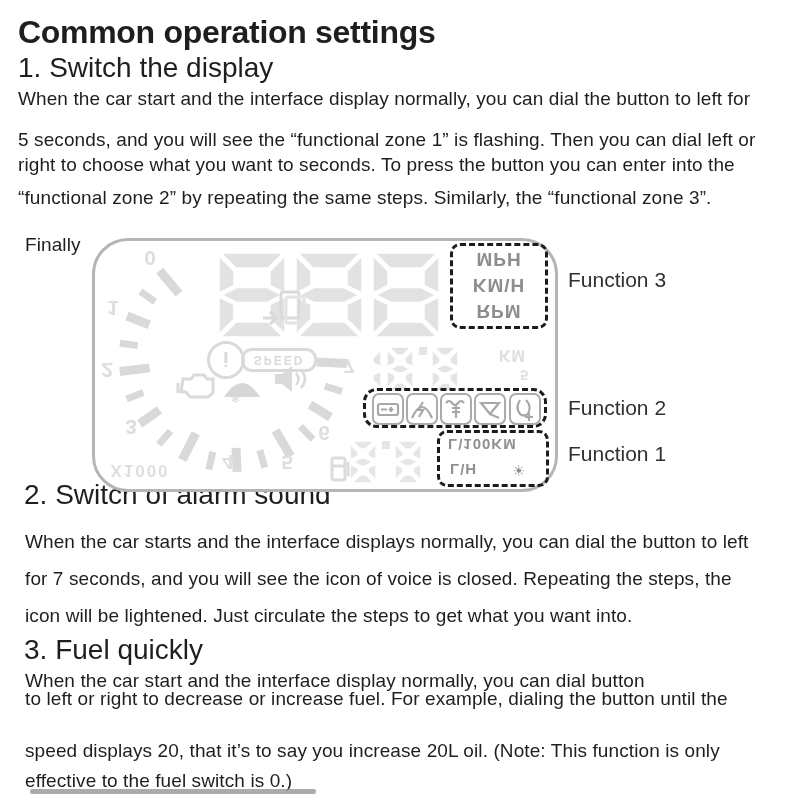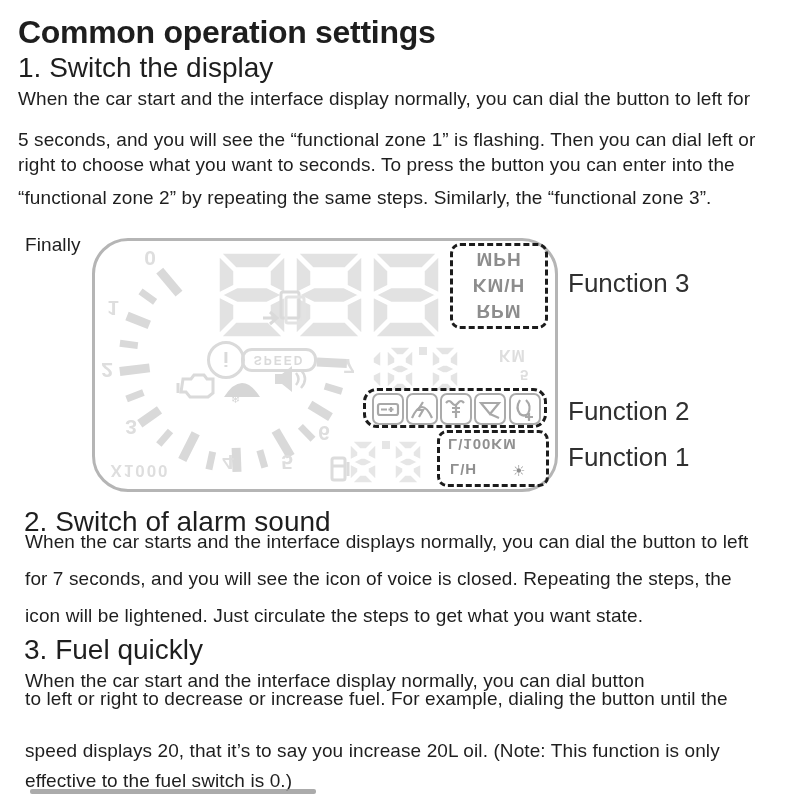--- a/index.html
+++ b/index.html
@@ -17,43 +17,43 @@
   #hud-panel{
     left:92px;top:238px;width:460px;height:248px;
     border:3px solid #b5b5b5;border-radius:36px;background:#fff;
   }
   .zone-box{border:3px dashed #1c1c1c;position:absolute;border-radius:10px;background:transparent}
   .zone3-line{position:absolute;left:0;width:100%;text-align:center;font-weight:bold;
     font-size:19px;color:#8d8d8d;letter-spacing:1px;transform:scaleY(-1)}
   .zone1-line{position:absolute;font-weight:bold;font-size:15px;color:#909090;
     letter-spacing:1px;transform:scaleY(-1)}
   .tach-num{position:absolute;font-weight:bold;font-size:21px;color:#dedede}
-  .func-label{position:absolute;font-size:26px;color:#303030;white-space:nowrap}
+  .func-label{position:absolute;font-size:21px;color:#303030;white-space:nowrap}
   .f2-icon{position:absolute;width:28px;height:28px;border:2px solid #ababab;border-radius:7px;top:2px}
   .f2-icon svg{display:block;margin:1px auto 0}
   .seg{position:absolute;transform:scaleY(-1)}
   #footer-bar{position:absolute;left:30px;top:789px;width:286px;height:5px;
     background:#9c9c9c;border-radius:2px;opacity:.85}
 </style>
 </head>
 <body>
 
 <div class="abs title" style="left:18px;top:14px">Common operation settings</div>
 
 <div class="abs heading" style="left:18px;top:52px">1. Switch the display</div>
 <div class="abs line" style="left:18px;top:88px">When the car start and the interface display normally, you can dial the button to left for</div>
 <div class="abs line" style="left:18px;top:129px">5 seconds, and you will see the “functional zone 1” is flashing. Then you can dial left or</div>
 <div class="abs line" style="left:18px;top:154px">right to choose what you want to seconds. To press the button you can enter into the</div>
 <div class="abs line" style="left:18px;top:187px">“functional zone 2” by repeating the same steps. Similarly, the “functional zone 3”.</div>
 <div class="abs line" style="left:25px;top:234px">Finally</div>
 
-<div class="abs heading" style="left:24px;top:506px">2. Switch of alarm sound</div>
+<div class="abs heading" style="left:24px;top:479px">2. Switch of alarm sound</div>
 <div class="abs line" style="left:25px;top:531px">When the car starts and the interface displays normally, you can dial the button to left</div>
 <div class="abs line" style="left:25px;top:568px">for 7 seconds, and you will see the icon of voice is closed. Repeating the steps, the</div>
-<div class="abs line" style="left:25px;top:605px">icon will be lightened. Just circulate the steps to get what you want state.</div>
+<div class="abs line" style="left:25px;top:605px">icon will be lightened. Just circulate the steps to get what you want into.</div>
 
 <div class="abs heading" style="left:24px;top:634px">3. Fuel quickly</div>
 <div class="abs line" style="left:25px;top:670px">When the car start and the interface display normally, you can dial button</div>
 <div class="abs line" style="left:25px;top:688px">to left or right to decrease or increase fuel. For example, dialing the button until the</div>
 <div class="abs line" style="left:25px;top:740px">speed displays 20, that it’s to say you increase 20L oil. (Note: This function is only</div>
 <div class="abs line" style="left:25px;top:770px">effective to the fuel switch is 0.)</div>
 
 <div id="hud-panel" class="abs">
 
   <svg class="abs" style="left:0;top:0" width="460" height="248">

